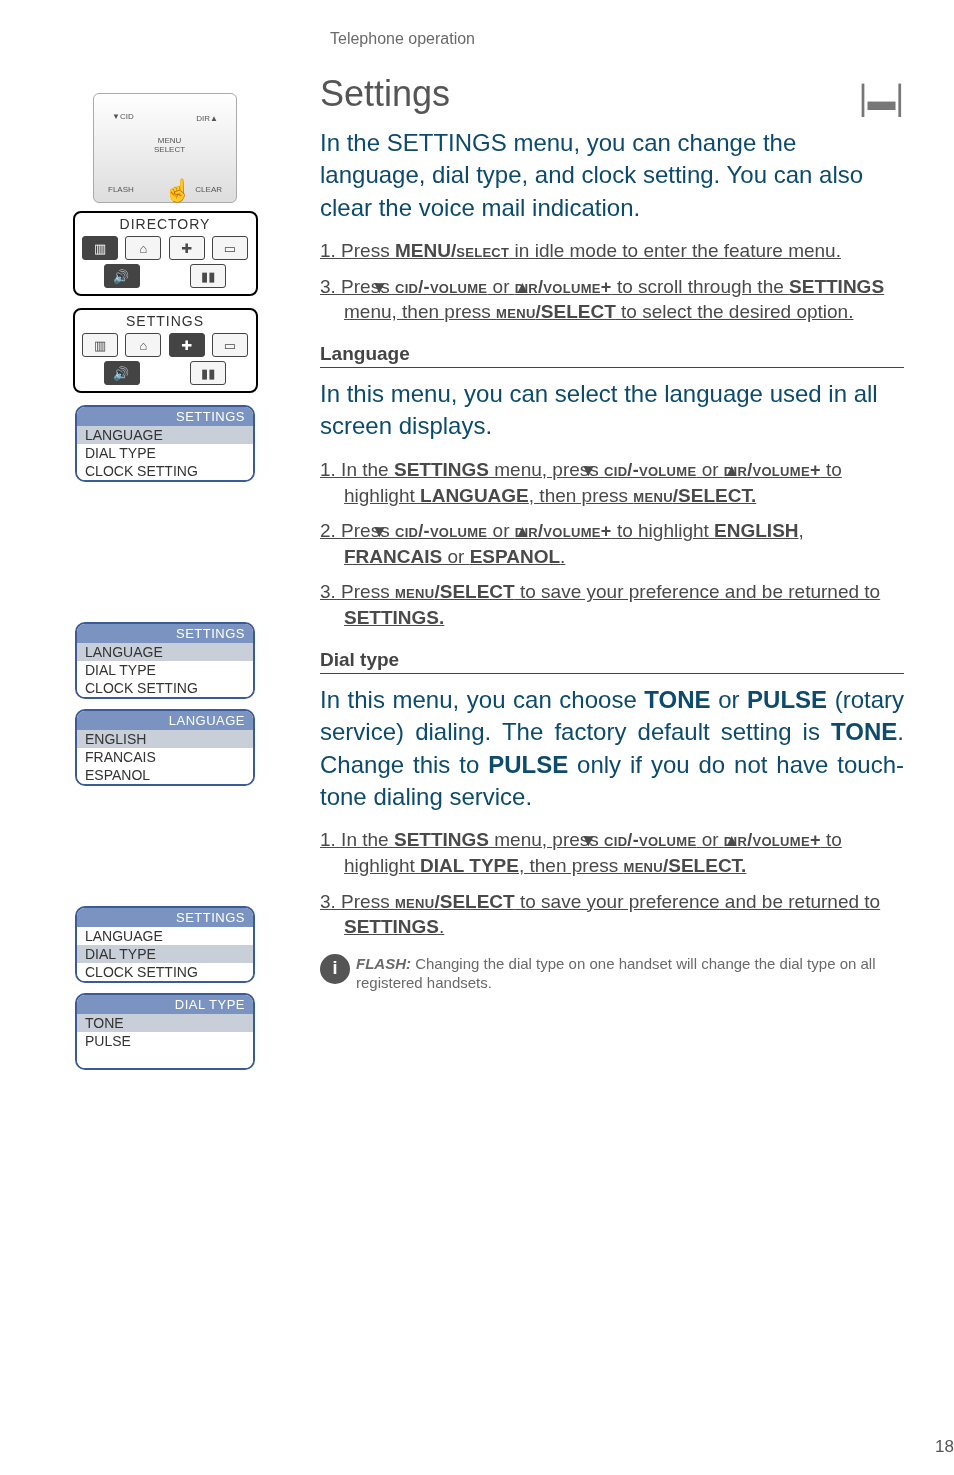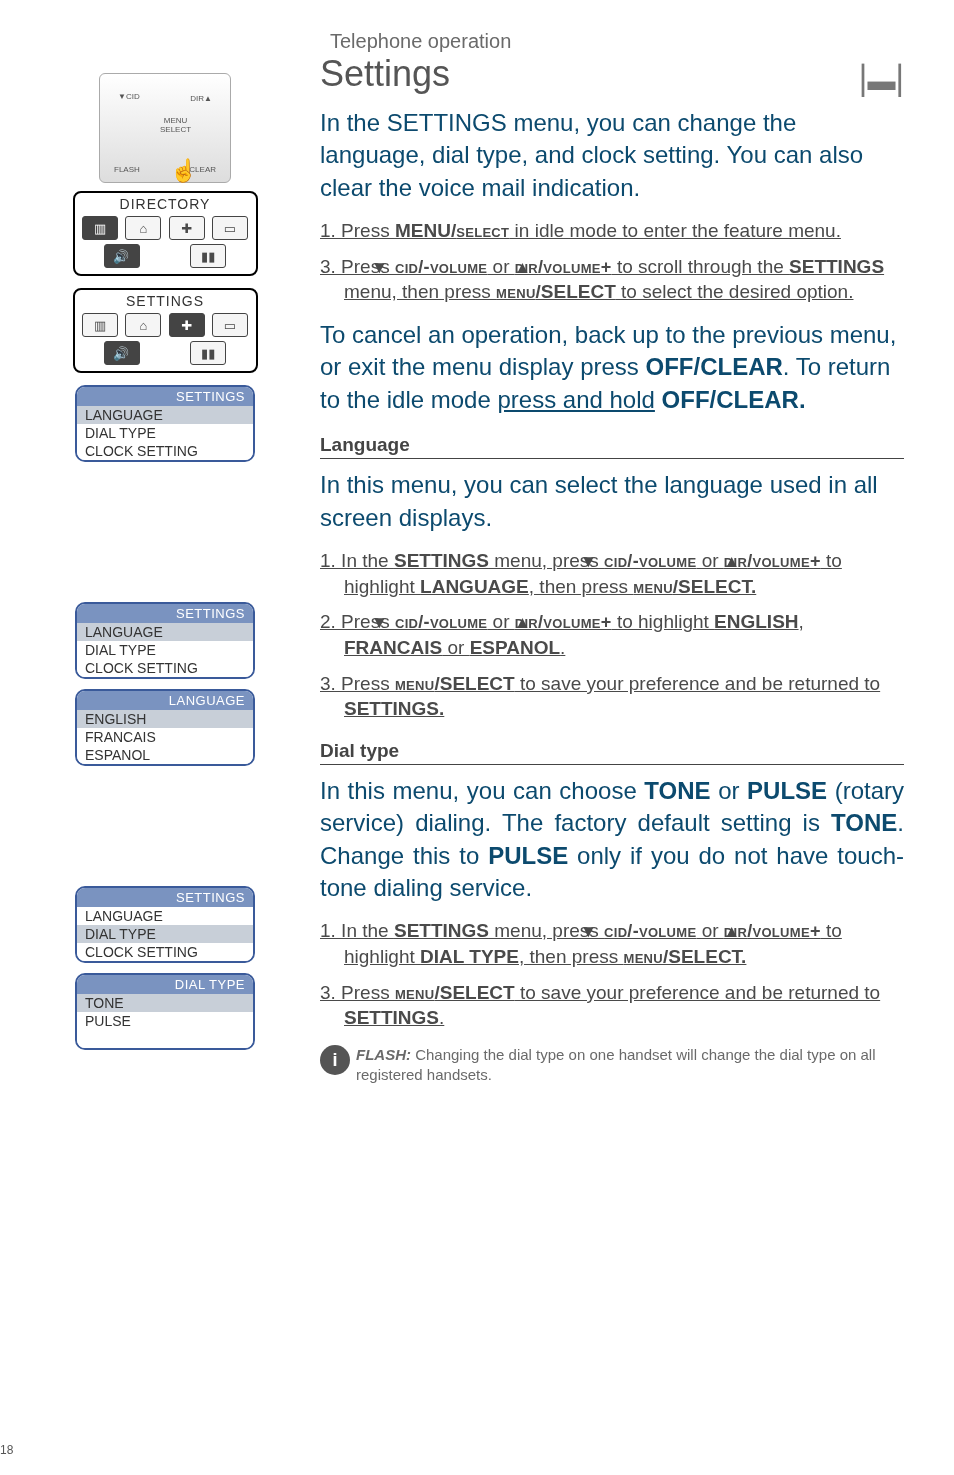--- a/index.html
+++ b/index.html
@@ -6,23 +6,24 @@
   body {
     width: 954px;
     height: 1475px;
     font-family: Arial, Helvetica, sans-serif;
     color: #4a4a4a;
     background: #fff;
     position: relative;
     padding: 30px 50px 30px 50px;
   }
   .header-small {
-    font-size: 20px;
+    font-size: 16px;
     color: #6a6a6a;
     margin-left: 280px;
+    margin-bottom: 25px;
   }
   .main-row { display: flex; }
   .left-col {
     width: 230px;
     flex-shrink: 0;
     padding-top: 20px;
   }
   .right-col {
     flex: 1;
     padding-left: 40px;
@@ -42,21 +43,21 @@
   .smallcaps { font-variant: small-caps; font-weight: bold; letter-spacing: 0.3px; font-size: 0.95em; }
   .section-head {
     font-size: 19px; font-weight: bold; color: #444;
     border-bottom: 1px solid #444; padding-bottom: 2px; margin-top: 18px; margin-bottom: 10px;
   }
   .down-tri { display:inline-block; font-size: 0.9em; }
   .up-tri { display:inline-block; font-size: 0.9em; }
 
   
   .phone-box {
-    width: 132px; height: 110px;
+    width: 144px; height: 110px;
     background: linear-gradient(#fff,#ddd);
     border: 1px solid #aaa;
     border-radius: 6px;
     margin: 0 auto 8px;
     position: relative;
   }
   .phone-box .btn { position:absolute; font-size:8px; color:#555; }
 
   
   .lcd {
@@ -96,21 +97,21 @@
   .info-icon {
     width: 30px; height: 30px; border-radius: 50%;
     background: #555; color:#fff; display:flex; align-items:center; justify-content:center;
     font-weight:bold; font-size:18px; flex-shrink:0;
   }
   .note-text { font-size: 15px; color: #6a6a6a; line-height: 1.3; }
   .underline { text-decoration: underline; }
 
   .page-num {
     position: absolute; bottom: 18px; left: 0; right: 0;
-    text-align: left; font-size: 12px; color: #555;
+    text-align: right; font-size: 17px; color: #555;
   }
 
   .handset-icon { font-size: 28px; color:#777; letter-spacing:-3px; }
   .left-gap { height: 130px; }
   .left-gap2 { height: 110px; }
 </style>
 </head>
 <body>
 
 <div class="header-small">Telephone operation</div>
@@ -200,23 +201,20 @@
       <span class="handset-icon">⎮▬⎮</span>
     </div>
 
     <p class="body-text">In the SETTINGS menu, you can change the language, dial type, and clock setting. You can also clear the voice mail indication.</p>
 
     <ol class="steps">
       <li><span>1. Press </span><span class="bold">MENU/</span><span class="smallcaps">select</span><span> in idle mode to enter the feature menu.</span></li>
       <li><span>3. Press </span><span class="down-tri">▼</span><span class="smallcaps">cid/-volume</span><span> or </span><span class="smallcaps">dir</span><span class="up-tri">▲</span><span class="smallcaps">/volume+</span><span> to scroll through the </span><span class="bold">SETTINGS</span><span> menu, then press </span><span class="smallcaps">menu</span><span class="bold">/SELECT</span><span> to select the desired option.</span></li>
     </ol>
 
-    <p class="body-text">
-      <span>To cancel an operation, back up to the previous menu, or exit the menu display press </span><span class="bold">OFF/CLEAR</span><span>. To return to the idle mode </span><span class="underline">press and hold</span><span> </span><span class="bold">OFF/CLEAR.</span>
-    </p>
 
     <div class="section-head">Language</div>
     <p class="body-text">In this menu, you can select the language used in all screen displays.</p>
     <ol class="steps">
       <li class="justify"><span>1. In the </span><span class="bold">SETTINGS</span><span> menu, press </span><span class="down-tri">▼</span><span class="smallcaps">cid/-volume</span><span> or </span><span class="smallcaps">dir</span><span class="up-tri">▲</span><span class="smallcaps">/volume+</span><span> to highlight </span><span class="bold">LANGUAGE</span><span>, then press </span><span class="smallcaps">menu</span><span class="bold">/SELECT.</span></li>
       <li><span>2. Press </span><span class="down-tri">▼</span><span class="smallcaps">cid/-volume</span><span> or </span><span class="smallcaps">dir</span><span class="up-tri">▲</span><span class="smallcaps">/volume+</span><span> to highlight </span><span class="bold">ENGLISH</span><span>, </span><span class="bold">FRANCAIS</span><span>  or </span><span class="bold">ESPANOL</span><span>.</span></li>
       <li class="justify"><span>3. Press </span><span class="smallcaps">menu</span><span class="bold">/SELECT</span><span> to save your preference and be returned to </span><span class="bold">SETTINGS.</span></li>
     </ol>
 
     <div class="section-head">Dial type</div>

